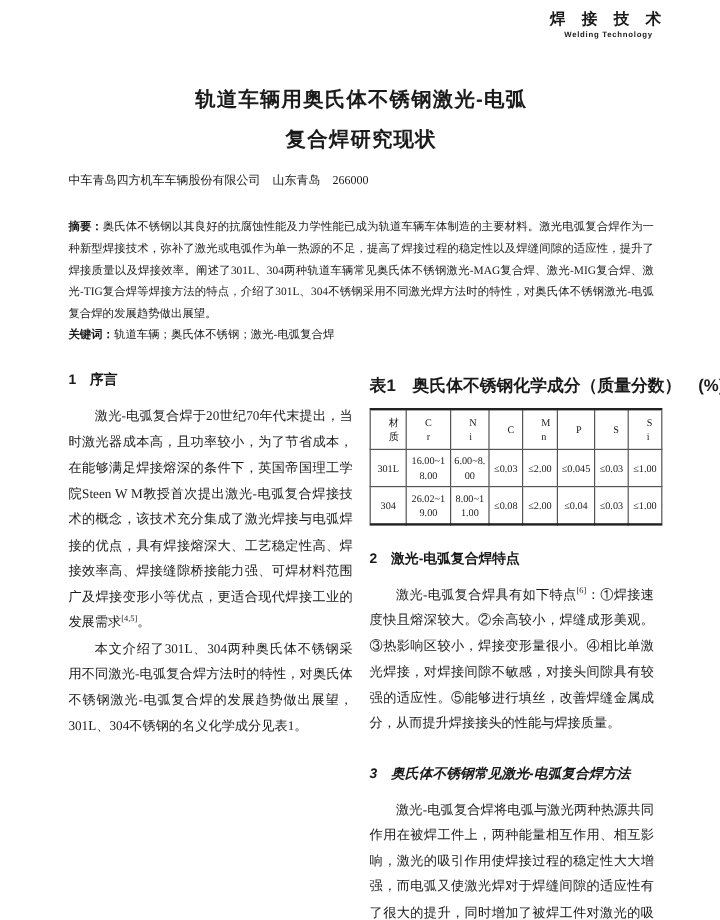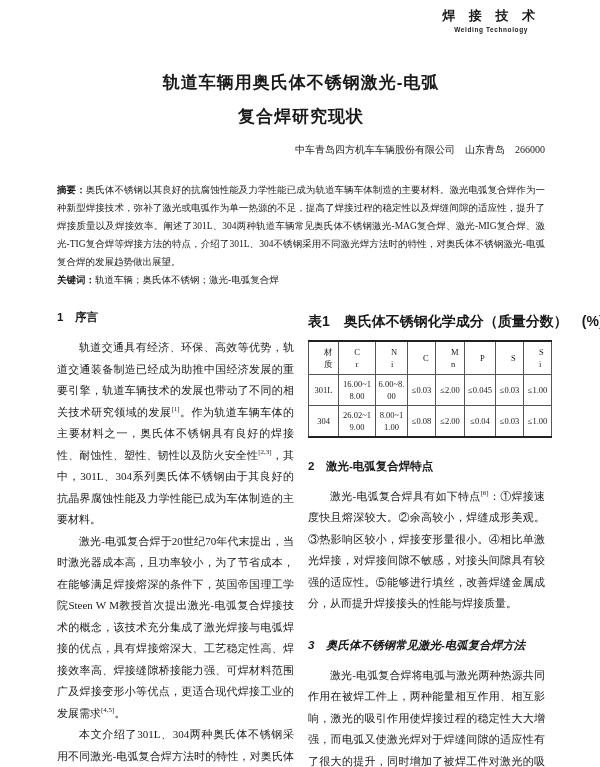--- a/index.html
+++ b/index.html
@@ -7,30 +7,30 @@
     position:relative;
     width:600px; height:767px;
     margin:0 auto;
     background:#ffffff;
     color:#1a1a1a;
     font-family:"Liberation Serif", serif;
     overflow:hidden;
     box-sizing:border-box;
     padding:0 55px 0 57px;
   }
-  .journal-header { position:absolute; top:7px; right:60px; text-align:center; }
+  .journal-header { position:absolute; top:7px; right:44px; text-align:center; }
   .journal-cn { font-family:"Liberation Sans", sans-serif; font-weight:900; font-size:13px; letter-spacing:5px; white-space:nowrap; }
   .journal-en { font-family:"Liberation Sans", sans-serif; font-weight:700; font-size:6.5px; letter-spacing:0.6px; margin-top:1px; }
   .title {
     margin:66px 0 0 0; text-align:center;
     font-family:"Liberation Sans", sans-serif;
     font-weight:900; font-size:17px; line-height:34px; letter-spacing:1px;
   }
   .authors { margin-top:15px; text-align:center; font-family:"Liberation Sans", sans-serif; font-weight:700; font-size:11px; }
-  .affiliation { margin-top:9px; text-align:right; font-size:10px; }
+  .affiliation { margin-top:9px; text-align:left; font-size:10px; }
   .abstract { margin:24px 0 0 0; font-size:9.5px; line-height:18px; text-align:justify; }
   .inline-label { font-family:"Liberation Sans", sans-serif; font-weight:700; }
   .keywords { margin:0; font-size:9.5px; line-height:18px; }
   .columns { margin-top:20px; display:flex; gap:14px; }
   .col { width:237px; font-size:11px; line-height:21.5px; text-align:justify; }
   .sec-heading {
     font-family:"Liberation Sans", sans-serif;
     font-weight:700; font-size:11.5px; line-height:16px;
     margin:0 0 12px 0;
   }
@@ -71,21 +71,20 @@
   <div class="affiliation">中车青岛四方机车车辆股份有限公司　山东青岛　266000</div>
 
   <p class="abstract"><span class="inline-label">摘要：</span><span>奥氏体不锈钢以其良好的抗腐蚀性能及力学性能已成为轨道车辆车体制造的主要材料。激光电弧复合焊作为一种新型焊接技术，弥补了激光或电弧作为单一热源的不足，提高了焊接过程的稳定性以及焊缝间隙的适应性，提升了焊接质量以及焊接效率。阐述了301L、304两种轨道车辆常见奥氏体不锈钢激光-MAG复合焊、激光-MIG复合焊、激光-TIG复合焊等焊接方法的特点，介绍了301L、304不锈钢采用不同激光焊方法时的特性，对奥氏体不锈钢激光-电弧复合焊的发展趋势做出展望。</span></p>
 
   <p class="keywords"><span class="inline-label">关键词：</span><span>轨道车辆；奥氏体不锈钢；激光-电弧复合焊</span></p>
 
   <div class="columns">
 
     <div class="col">
       <h2 class="sec-heading">1　序言</h2>
-      <p class="body-p"><span>轨道交通具有经济、环保、高效等优势，轨道交通装备制造已经成为助推中国经济发展的重要引擎，轨道车辆技术的发展也带动了不同的相关技术研究领域的发展</span><sup>[1]</sup><span>。作为轨道车辆车体的主要材料之一，奥氏体不锈钢具有良好的焊接性、耐蚀性、塑性、韧性以及防火安全性</span><sup>[2,3]</sup><span>，其中，301L、304系列奥氏体不锈钢由于其良好的抗晶界腐蚀性能及力学性能已成为车体制造的主要材料。</span></p>
       <p class="body-p"><span>激光-电弧复合焊于20世纪70年代末提出，当时激光器成本高，且功率较小，为了节省成本，在能够满足焊接熔深的条件下，英国帝国理工学院Steen W M教授首次提出激光-电弧复合焊接技术的概念，该技术充分集成了激光焊接与电弧焊接的优点，具有焊接熔深大、工艺稳定性高、焊接效率高、焊接缝隙桥接能力强、可焊材料范围广及焊接变形小等优点，更适合现代焊接工业的发展需求</span><sup>[4,5]</sup><span>。</span></p>
       <p class="body-p">本文介绍了301L、304两种奥氏体不锈钢采用不同激光-电弧复合焊方法时的特性，对奥氏体不锈钢激光-电弧复合焊的发展趋势做出展望，301L、304不锈钢的名义化学成分见表1。</p>
     </div>
 
     <div class="col">
 
       <div class="table-block">
         <div class="table-caption"><span>表1　奥氏体不锈钢化学成分（质量分数）</span><span class="caption-unit">(%)</span></div>
         <table class="chem">
           <colgroup>

